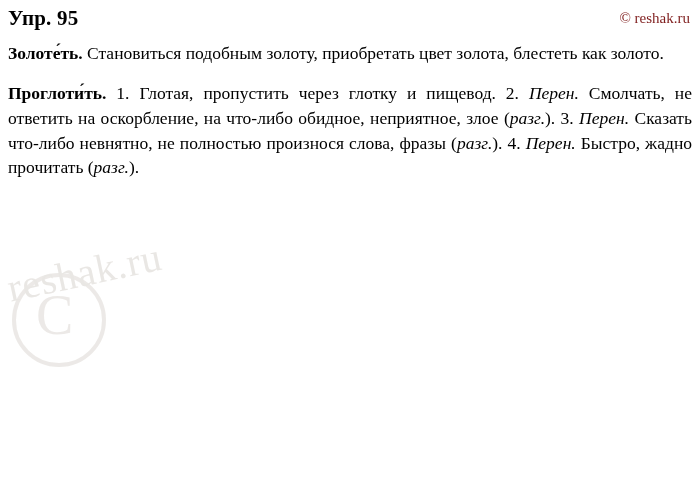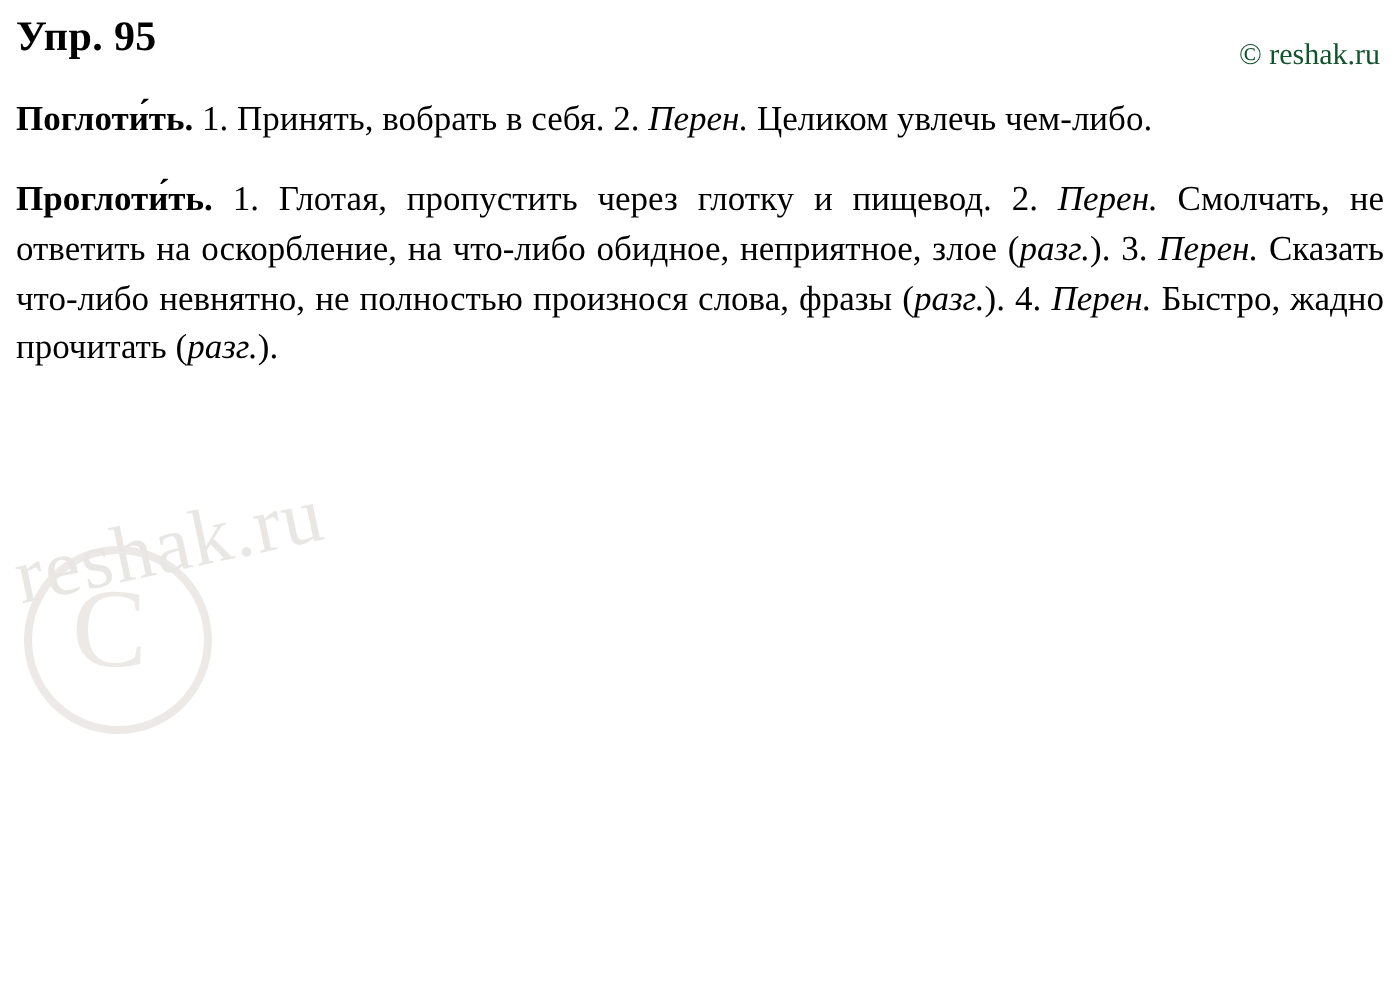--- a/index.html
+++ b/index.html
@@ -28,24 +28,23 @@
     justify-content: space-between;
     margin-bottom: 10px;
   }
   .ex-title {
     font-size: 21px;
     font-weight: bold;
     letter-spacing: 0.2px;
   }
   .copyright {
     font-size: 15px;
-    color: #14532d;
+    color: #7f1d1d;
     padding-top: 4px;
     padding-right: 2px;
-    margin-top: 10px;
   }
   .entry {
     font-size: 17.5px;
     line-height: 1.42;
     text-align: justify;
     margin: 0 0 15px 0;
     hyphens: none;
   }
   .entry:last-child {
     margin-bottom: 0;
@@ -100,25 +99,25 @@
 </head>
 <body>
 
 <div class="page">
 
   <div class="header">
     <div class="ex-title">Упр. 95</div>
     <div class="copyright">© reshak.ru</div>
   </div>
 
+  <p class="entry">
+    <span class="hw">Золоте́ть.</span><span> Становиться подобным золоту, приобретать цвет золота, блестеть как золото.</span>
+  </p>
 
 
-  <p class="entry">
-    <span class="hw">Поглоти́ть.</span><span> 1. Принять, вобрать в себя. 2. </span><span class="it">Перен.</span><span> Целиком увлечь чем-либо.</span>
-  </p>
 
   <p class="entry">
     <span class="hw">Проглоти́ть.</span><span> 1. Глотая, пропустить через глотку и пищевод. 2. </span><span class="it">Перен.</span><span> Смолчать, не ответить на оскорбление, на что-либо обидное, неприятное, злое (</span><span class="it">разг.</span><span>). 3. </span><span class="it">Перен.</span><span> Сказать что-либо невнятно, не полностью произнося слова, фразы (</span><span class="it">разг.</span><span>). 4. </span><span class="it">Перен.</span><span> Быстро, жадно прочитать (</span><span class="it">разг.</span><span>).</span>
   </p>
 
   <div class="watermark">
     <div class="wm-circle"></div>
     <div class="wm-c">C</div>
     <div class="wm-text">reshak.ru</div>
   </div>

